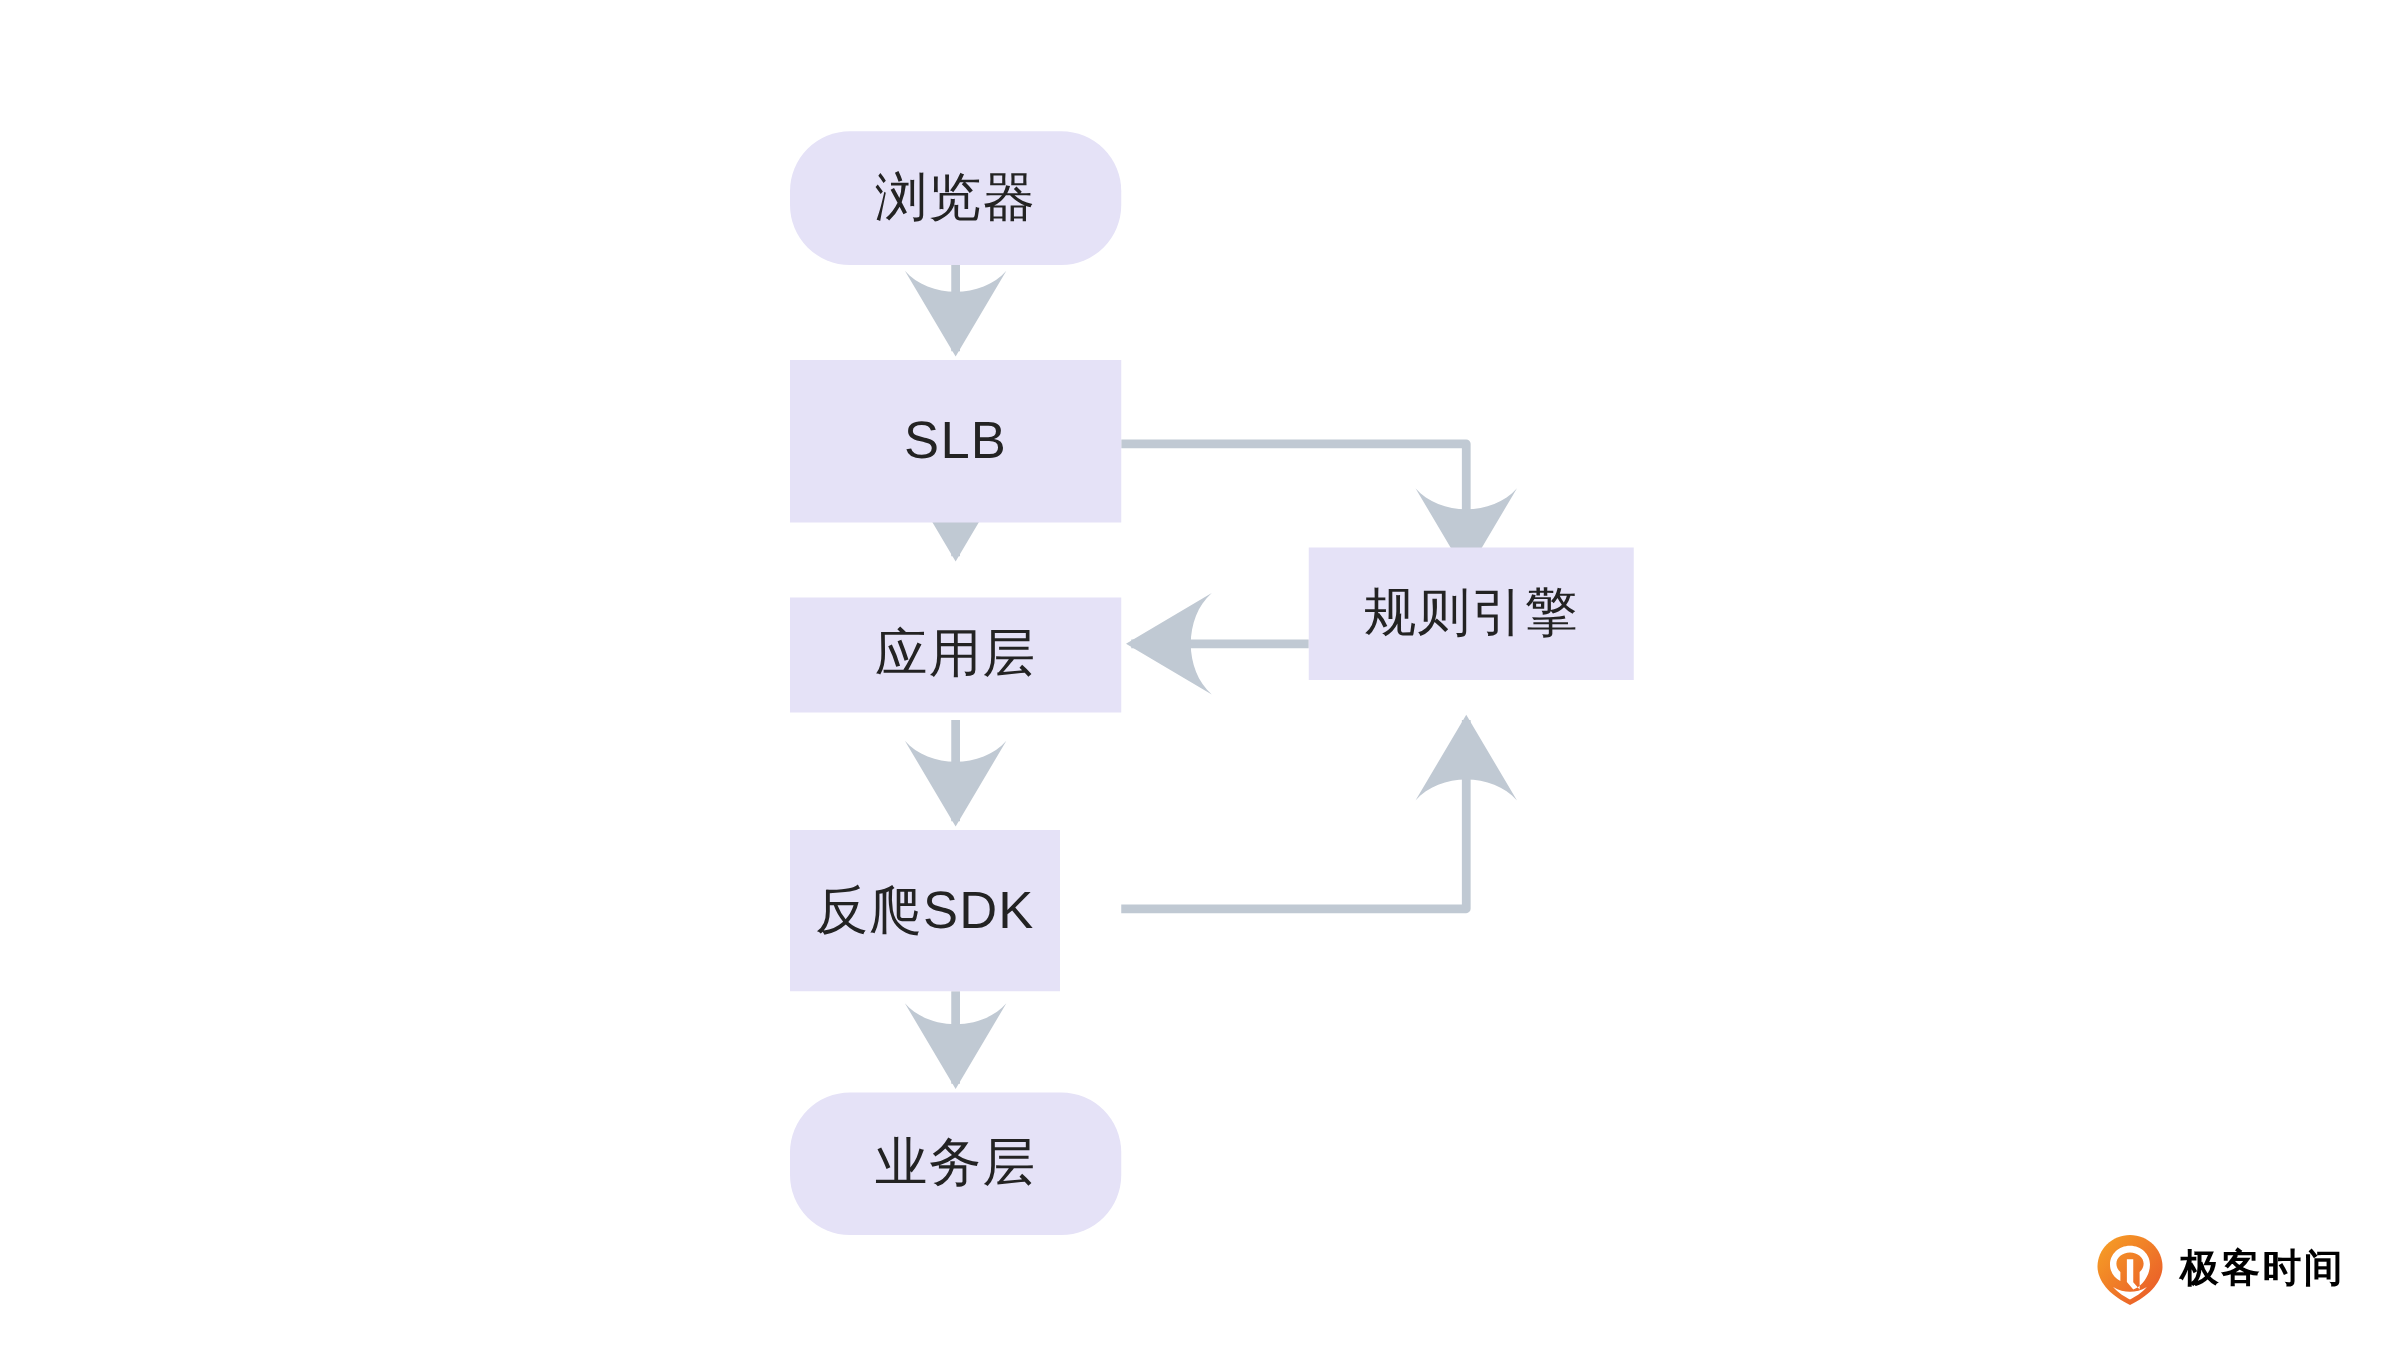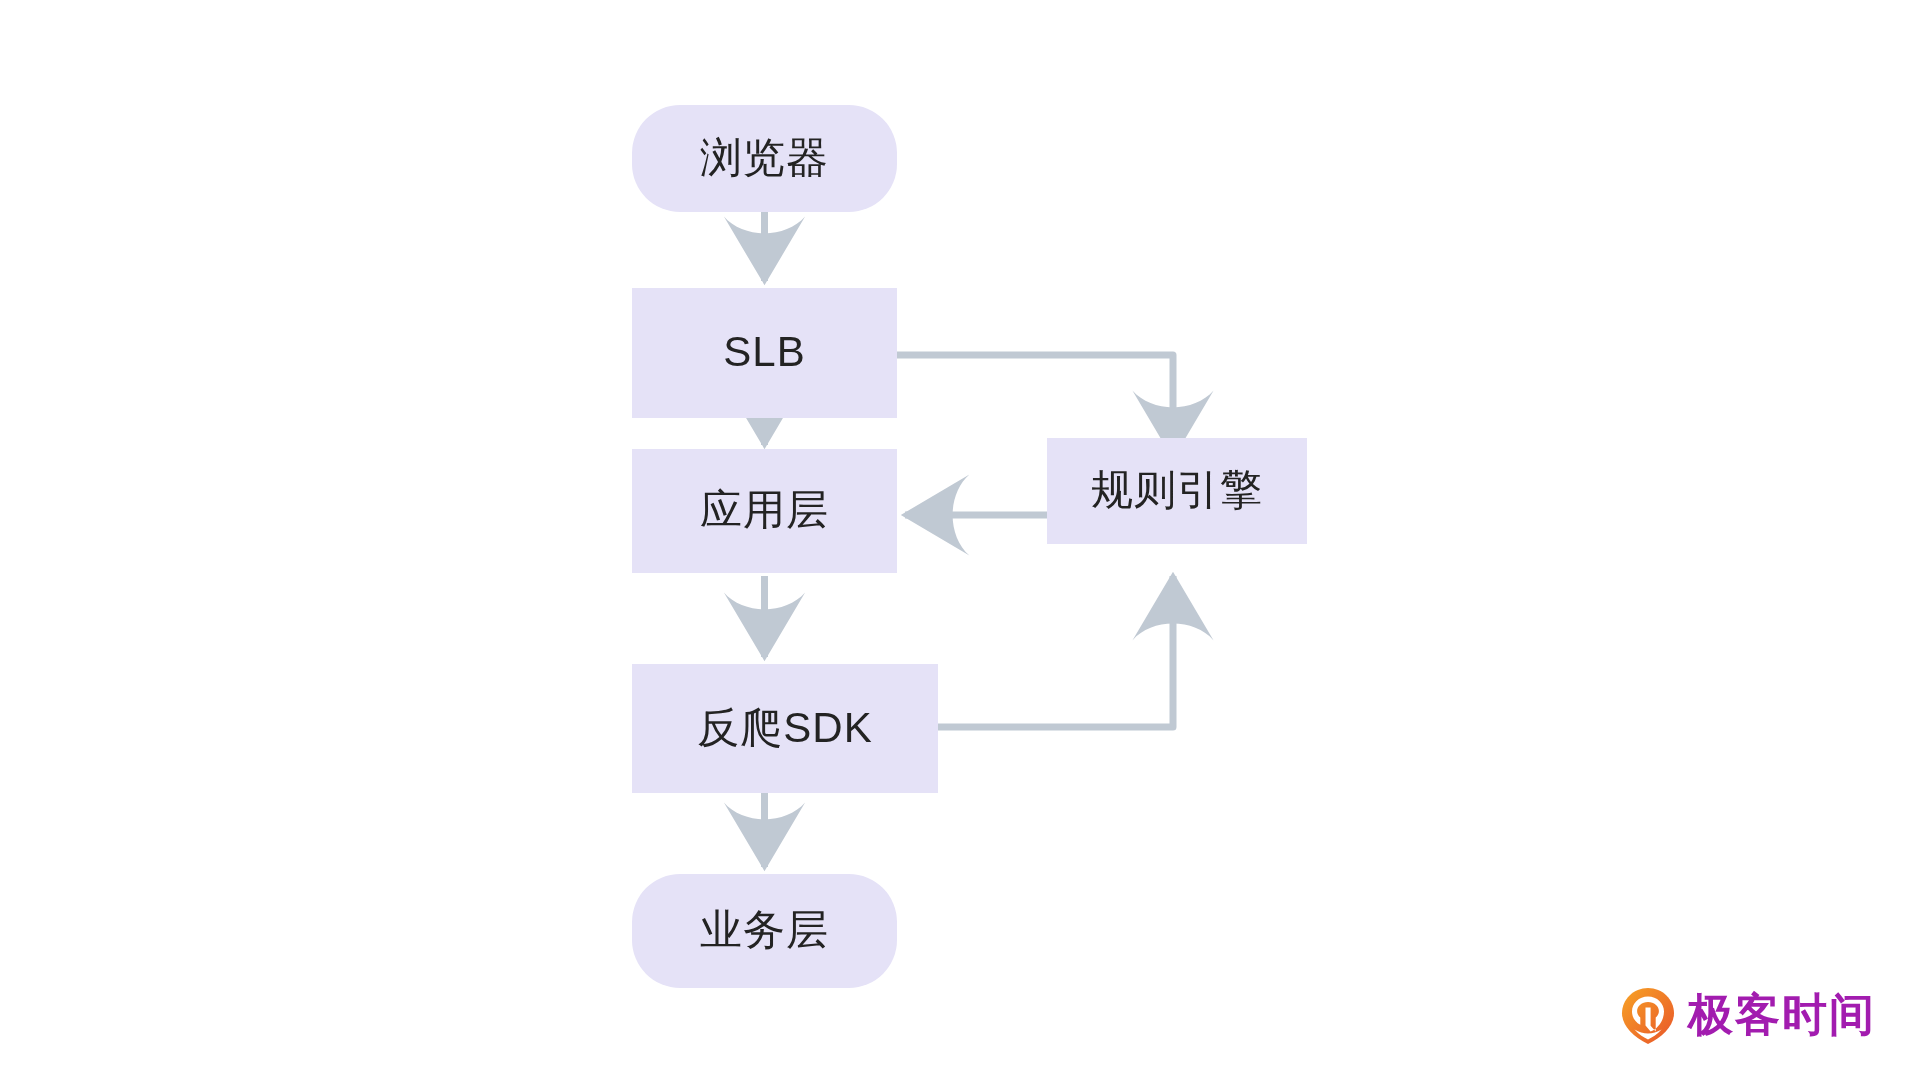--- a/index.html
+++ b/index.html
@@ -65,22 +65,22 @@
     align-items: center;
     gap: 13px;
   }
   #brand .brand-mark {
     width: 54px;
     height: 58px;
     display: block;
     flex: 0 0 auto;
   }
   #brand .brand-text {
-    font-size: 45px;
-    color: #a21caf;
+    font-size: 31px;
+    color: #000000;
     font-weight: 700;
     letter-spacing: 2px;
     line-height: 1;
     white-space: nowrap;
     transform: translateY(-2px);
   }
 </style>
 </head>
 <body>
 
@@ -113,29 +113,29 @@
   </svg>
 
   <div class="node rounded" style="left:632px; top:105px; width:265px; height:107px;text-align:center;">
     <span class="node-label">浏览器</span>
   </div>
 
   <div class="node sharp" style="left:632px; top:288px; width:265px; height:130px;">
     <span class="node-label">SLB</span>
   </div>
 
-  <div class="node sharp" style="left:632px; top:449px; width:265px; height:124px;">
+  <div class="node sharp" style="left:632px; top:478px; width:265px; height:92px;">
     <span class="node-label">应用层</span>
   </div>
 
   <div class="node sharp" style="left:1047px; top:438px; width:260px; height:106px;">
     <span class="node-label">规则引擎</span>
   </div>
 
-  <div class="node sharp" style="left:632px; top:664px; width:306px; height:129px;">
+  <div class="node sharp" style="left:632px; top:664px; width:216px; height:129px;">
     <span class="node-label">反爬SDK</span>
   </div>
 
   <div class="node rounded" style="left:632px; top:874px; width:265px; height:114px;">
     <span class="node-label">业务层</span>
   </div>
 
   <div id="brand">
     <svg class="brand-mark" viewBox="0 0 54 58" xmlns="http://www.w3.org/2000/svg">
       <defs>

